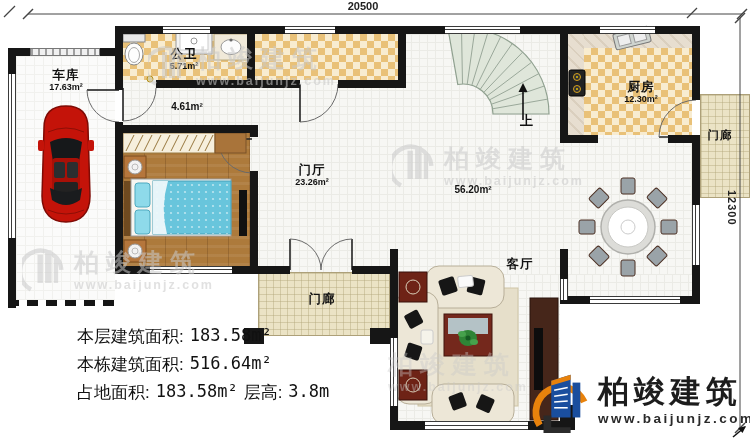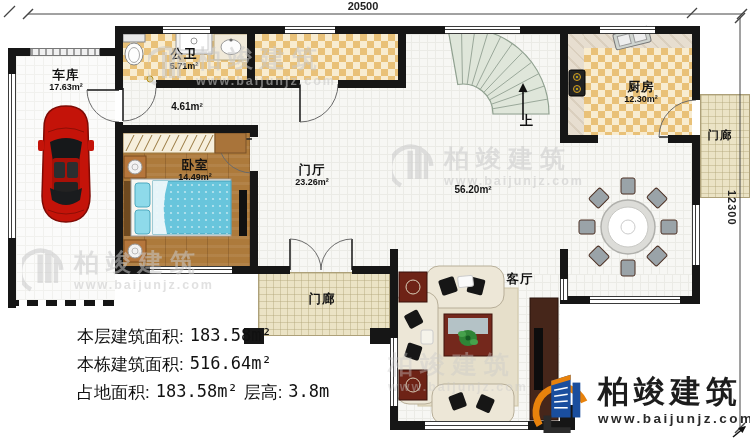--- a/index.html
+++ b/index.html
@@ -336,36 +336,32 @@
     <div class="rname">车库</div>
     <div class="rarea">17.63m²</div>
   </div>
   <div class="rlabel" style="left:149px;top:47px;width:70px">
     <div class="rname">公卫</div>
     <div class="rarea">5.71m²</div>
   </div>
   <div class="rlabel" style="left:152px;top:101px;width:70px">
     <div class="rarea" style="font-size:10px">4.61m²</div>
   </div>
-  <div class="rlabel" style="left:160px;top:158px;width:70px">
-    <div class="rname">卧室</div>
-    <div class="rarea">14.49m²</div>
-  </div>
   <div class="rlabel" style="left:277px;top:163px;width:70px">
     <div class="rname">门厅</div>
     <div class="rarea">23.26m²</div>
   </div>
   <div class="rlabel" style="left:438px;top:184px;width:70px">
     <div class="rarea" style="font-size:10px">56.20m²</div>
   </div>
   <div class="rlabel" style="left:606px;top:80px;width:70px">
     <div class="rname">厨房</div>
     <div class="rarea">12.30m²</div>
   </div>
-  <div class="rlabel" style="left:485px;top:272px;width:70px">
+  <div class="rlabel" style="left:485px;top:257px;width:70px">
     <div class="rname">客厅</div>
   </div>
   <div class="rlabel" style="left:287px;top:292px;width:70px">
     <div class="rname">门廊</div>
   </div>
   <div class="rlabel" style="left:697px;top:129px;width:46px">
     <div class="rname" style="font-size:11.5px">门廊</div>
   </div>
   <div class="rlabel" style="left:516px;top:114px;width:22px">
     <div class="rname" style="font-size:13px">上</div>

